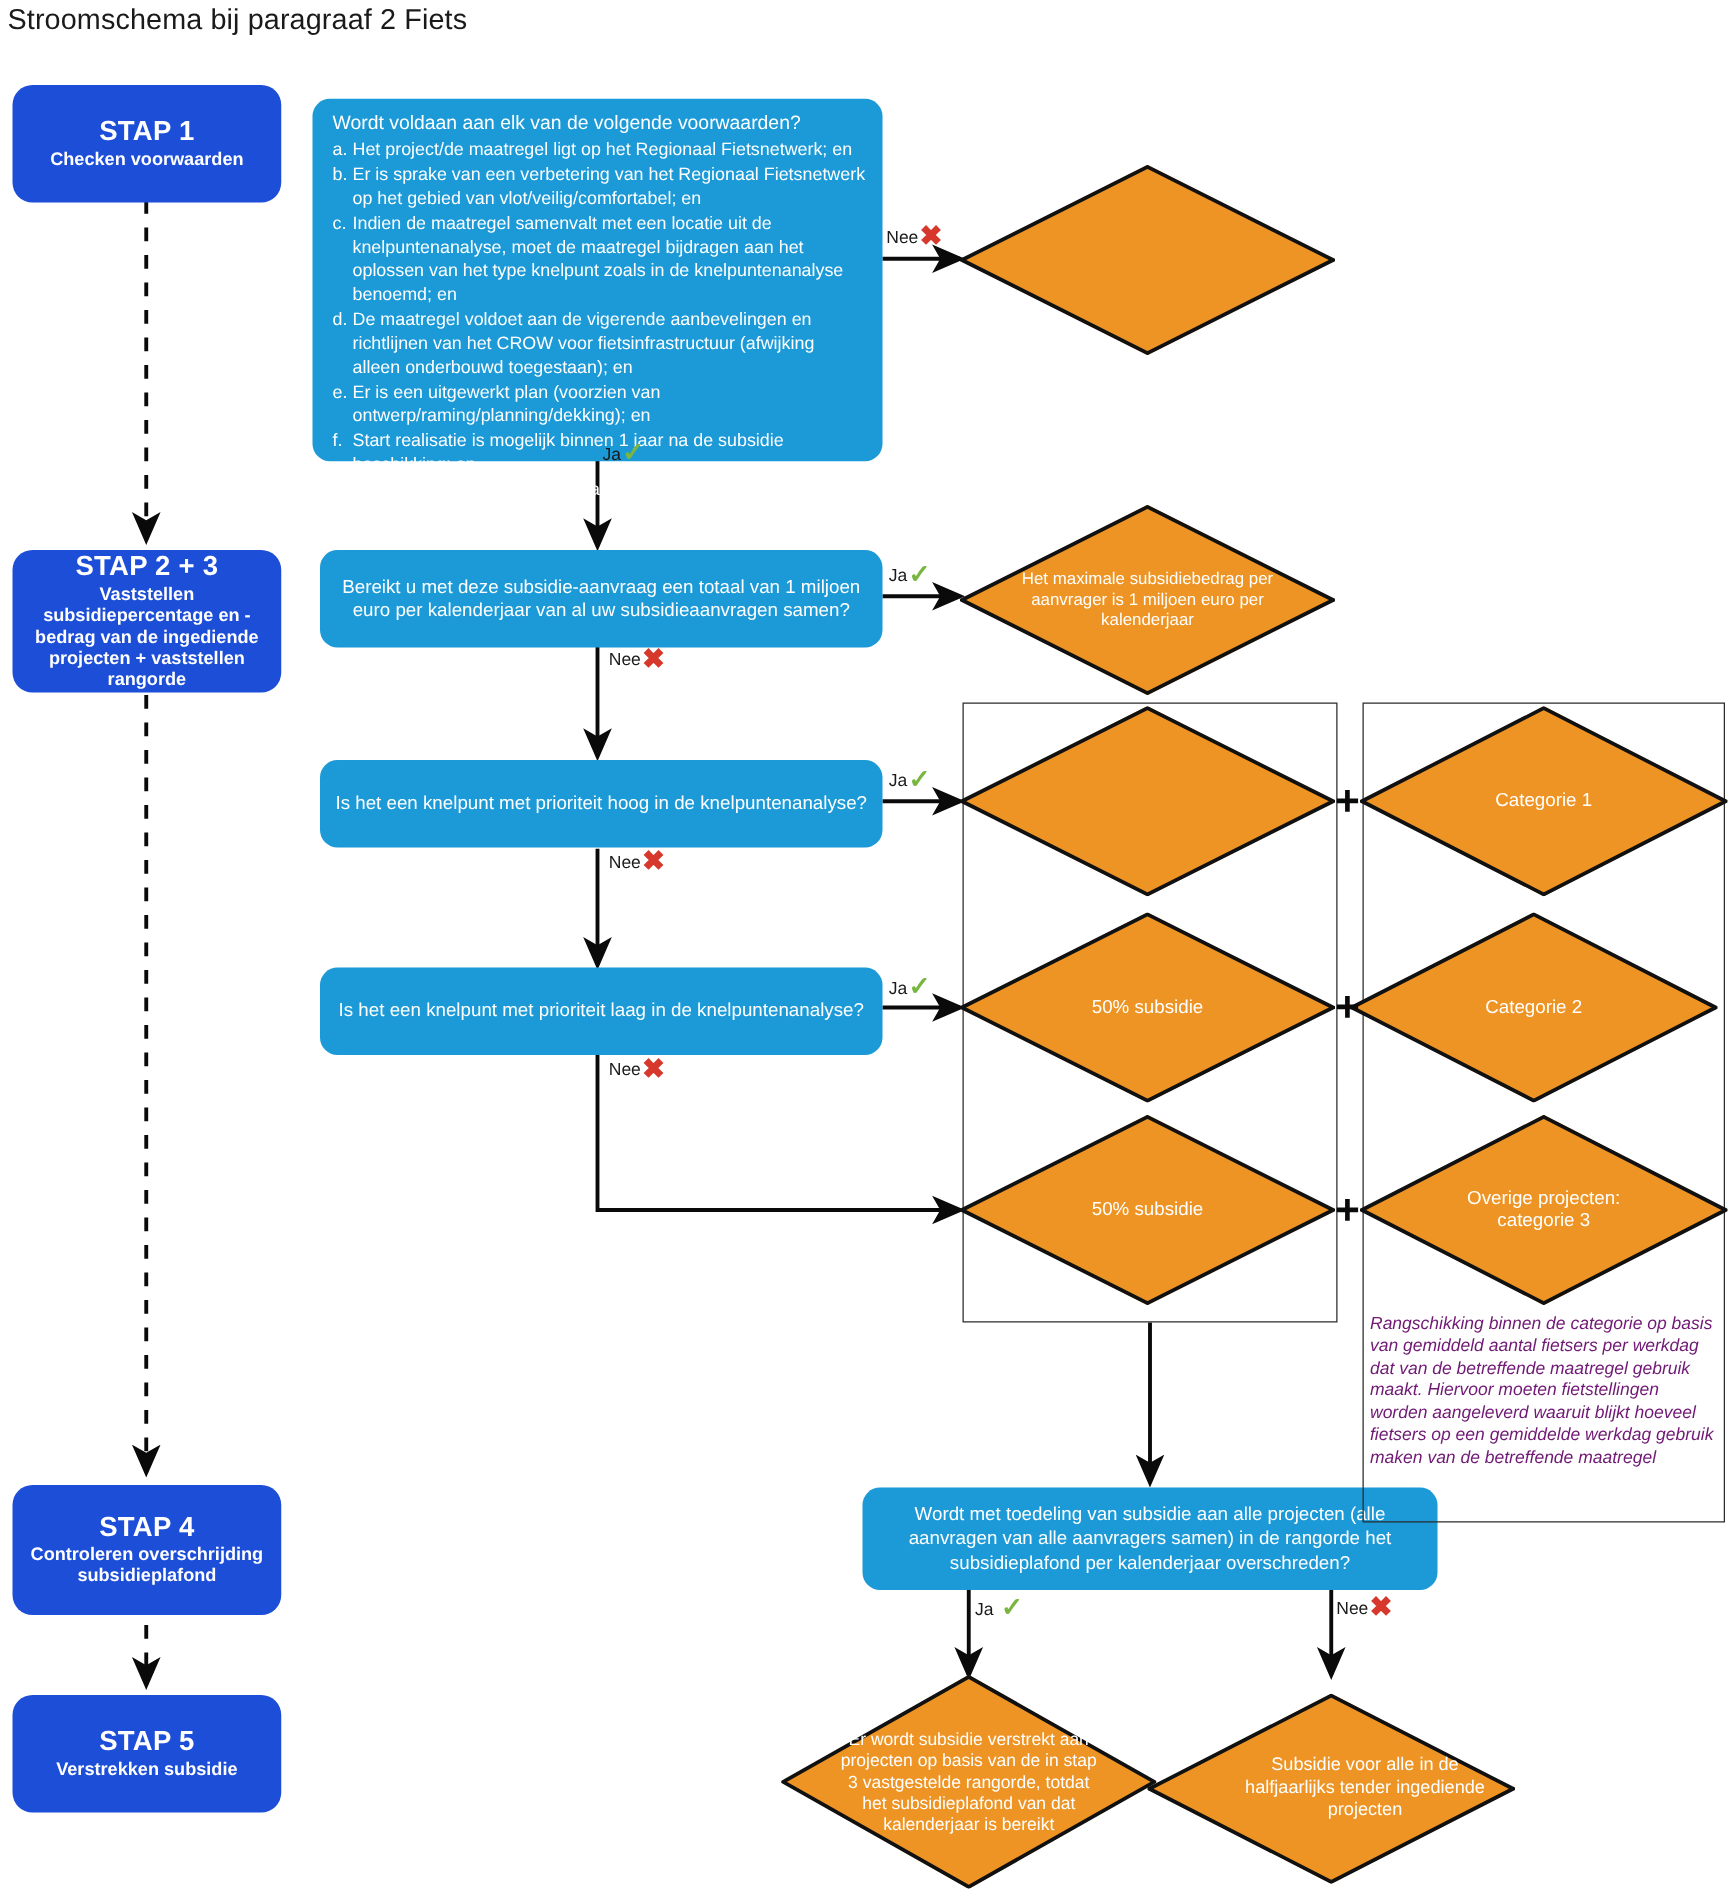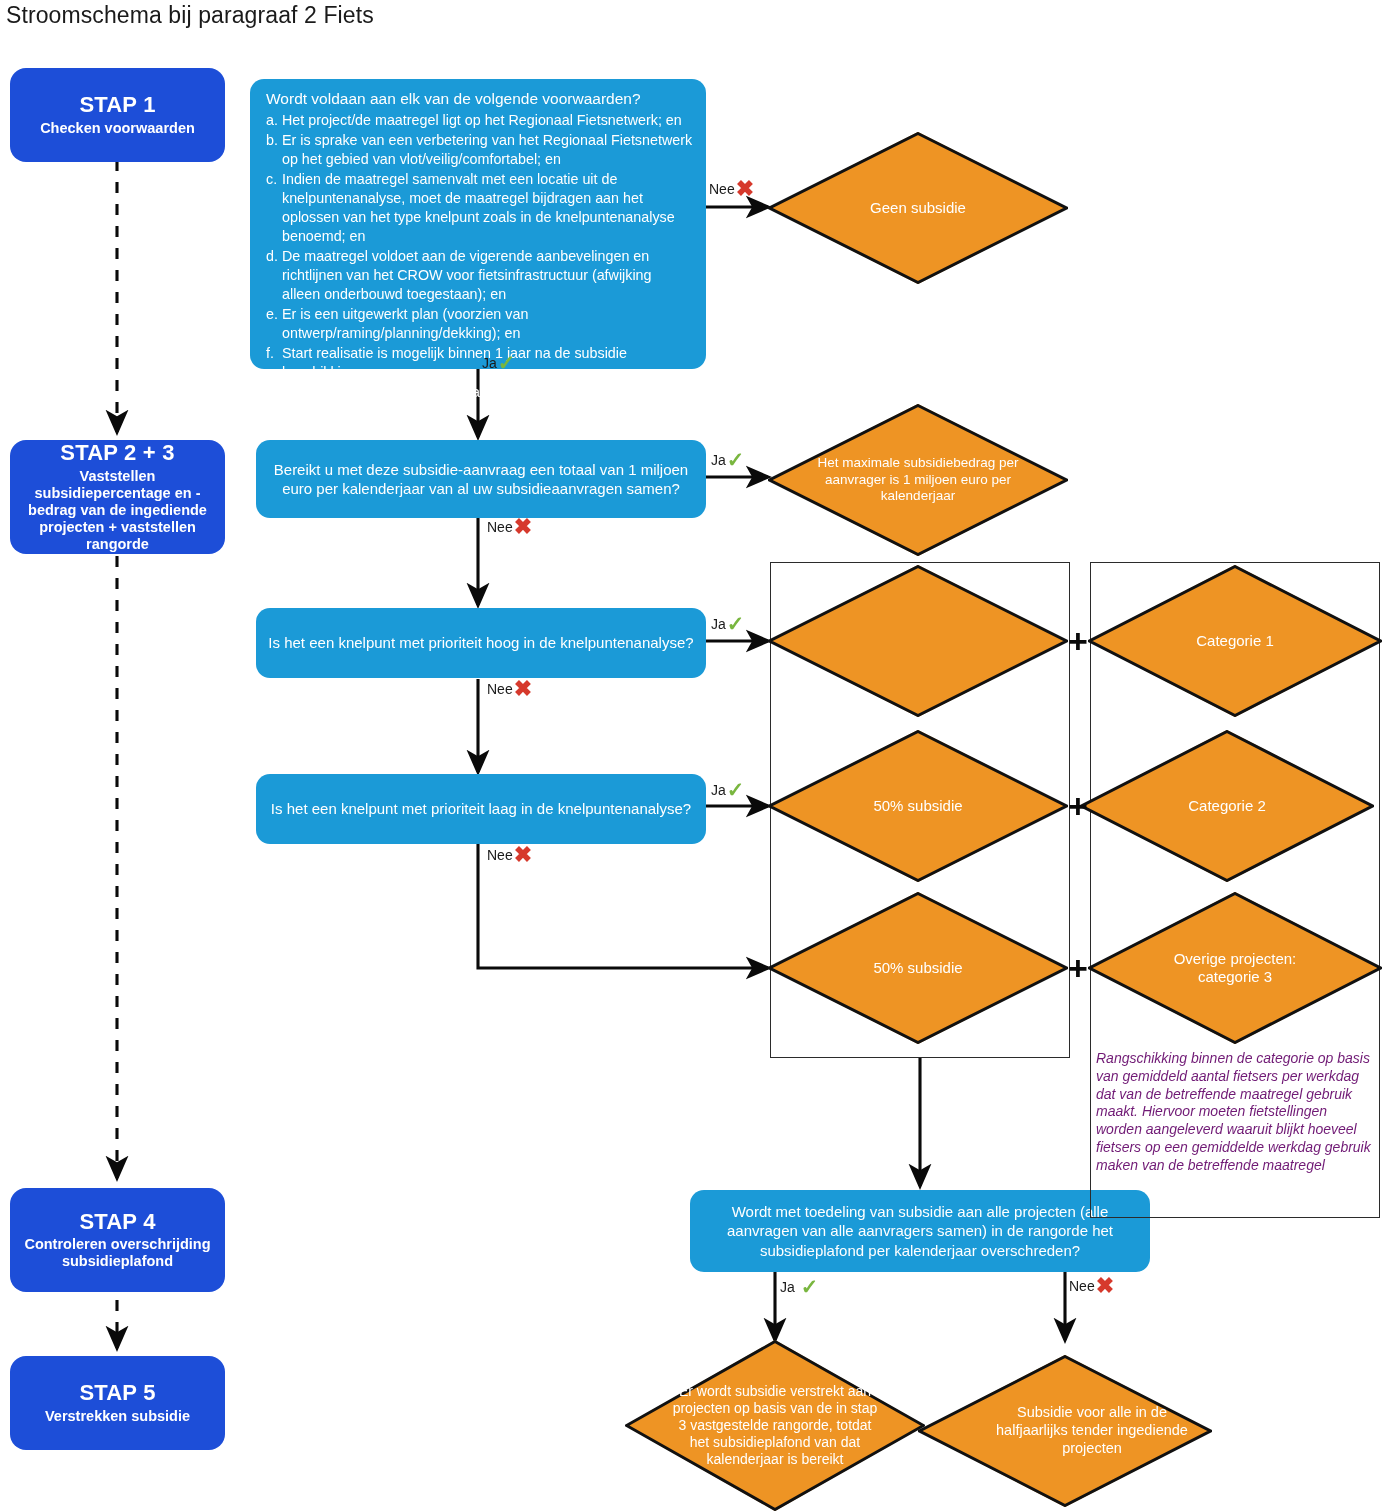--- a/index.html
+++ b/index.html
@@ -198,21 +198,20 @@
   </div>
 
   <div class="grp" style="left:770px; top:562px; width:300px; height:496px;"></div>
   <div class="grp" style="left:1090px; top:562px; width:290px; height:656px;"></div>
 
   <div class="diamond" style="left:768px; top:132px; width:300px; height:152px;">
     <div class="shape"></div>
     <svg class="edge" viewBox="0 0 300 152" preserveAspectRatio="none">
       <polygon points="150,1.5 298.5,76 150,150.5 1.5,76" fill="none" stroke="#111" stroke-width="3"></polygon>
     </svg>
-    <div class="lbl">Geen subsidie</div>
   </div>
 
   <div class="diamond small" style="left:768px; top:404px; width:300px; height:152px;">
     <div class="shape"></div>
     <svg class="edge" viewBox="0 0 300 152" preserveAspectRatio="none">
       <polygon points="150,1.5 298.5,76 150,150.5 1.5,76" fill="none" stroke="#111" stroke-width="3"></polygon>
     </svg>
     <div class="lbl" style="left:16%; width:68%;">Het maximale subsidiebedrag per aanvrager is 1 miljoen euro per kalenderjaar</div>
   </div>
 

